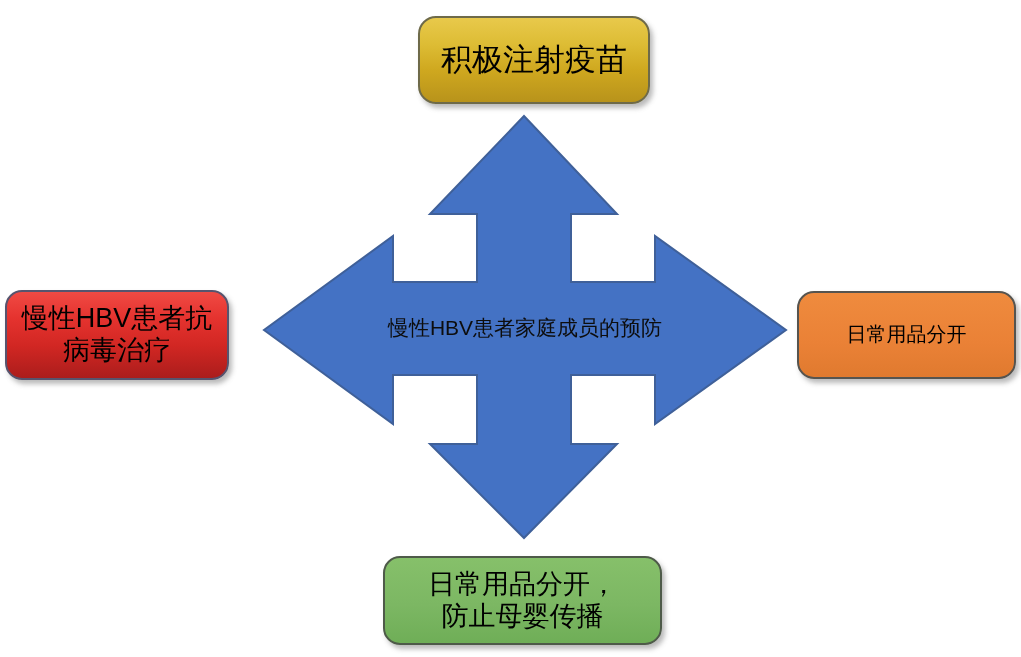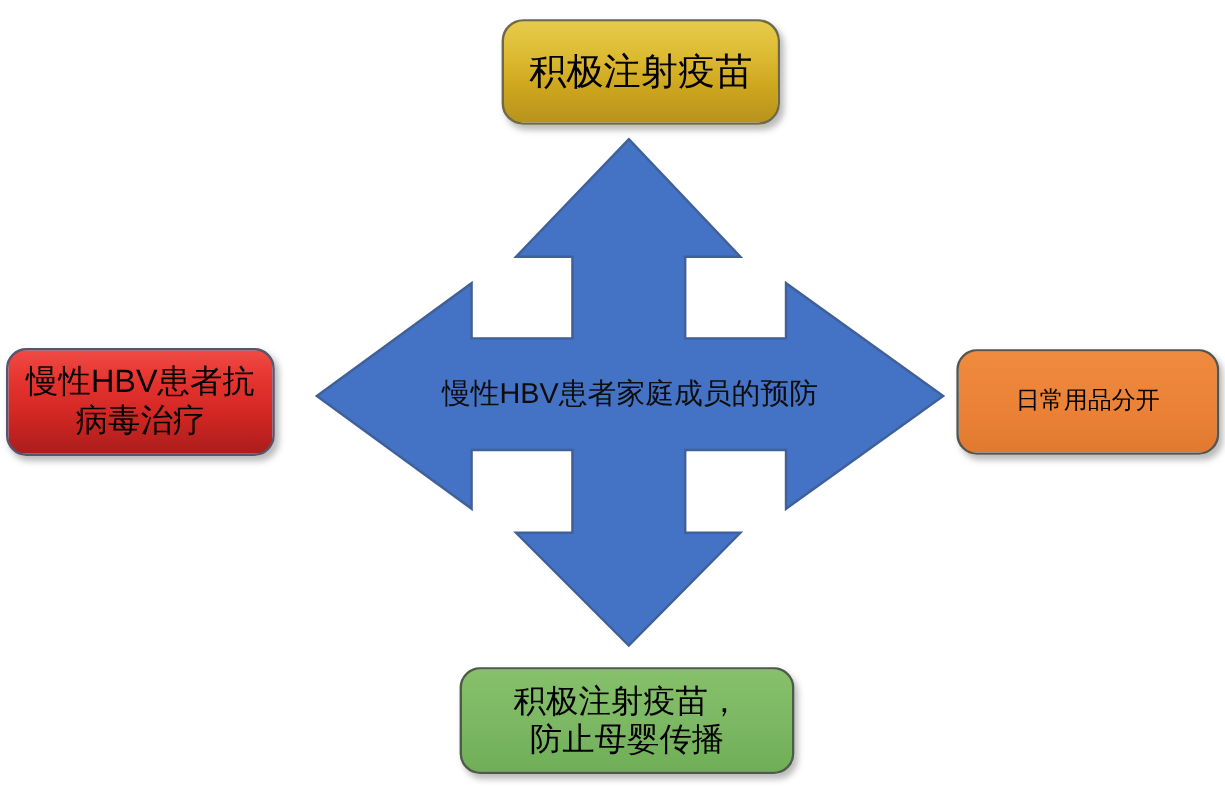--- a/index.html
+++ b/index.html
@@ -91,21 +91,21 @@
   
   #center-label {
     position: absolute;
     left: 265px;
     top: 303px;
     width: 520px;
     height: 50px;
     display: flex;
     align-items: center;
     justify-content: center;
-    font-size: 24px;
+    font-size: 21px;
     color: #0d0d0d;
     white-space: nowrap;
     pointer-events: none;
   }
 </style>
 </head>
 <body>
 
 <svg id="canvas" viewBox="0 0 1021 657" xmlns="http://www.w3.org/2000/svg">
   <polygon fill="#4472C4" stroke="#3f6099" stroke-width="2" stroke-linejoin="miter" points="524,116
@@ -143,15 +143,15 @@
 <div class="node-box" id="box-left">
   <span>慢性HBV患者抗
 病毒治疗</span>
 </div>
 
 <div class="node-box" id="box-right">
   <span>日常用品分开</span>
 </div>
 
 <div class="node-box" id="box-bottom">
-  <span>积极注射疫苗，
+  <span>日常用品分开，
 防止母婴传播</span>
 </div>
 
 </body></html>

